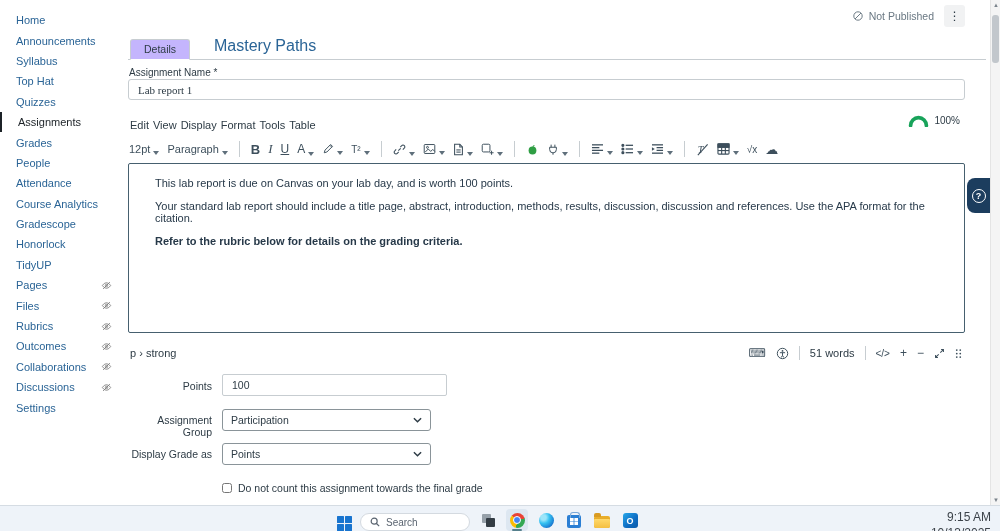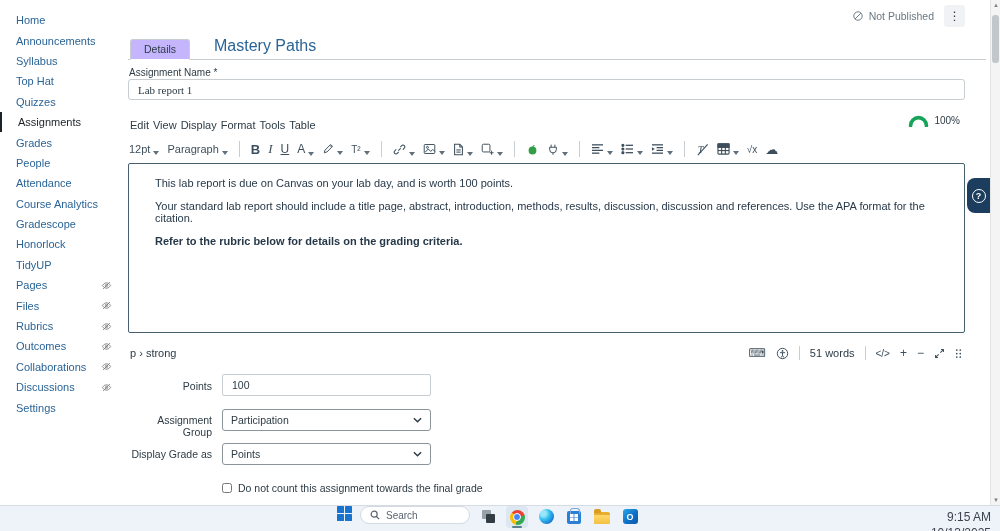--- a/index.html
+++ b/index.html
@@ -38,33 +38,33 @@
   .editor-box{position:absolute;top:163px;left:128px;right:35px;height:170px;border:1px solid #46606f;border-radius:2px;padding:13px 10px;background:#fff;cursor:text}
   .editor-box p{margin:0 16px 11px;font-size:11px;color:#273949}
   .editor-box p.bold{font-weight:700}
   
   .statusbar{position:absolute;top:343px;left:130px;right:38px;display:flex;align-items:center;justify-content:space-between;color:#2D3B45;height:20px}
   .sb-right{display:flex;align-items:center;gap:10px}
   .sb-sep{width:1px;height:14px;background:#C7CDD1}
   .sb-ic{cursor:pointer;color:#3d4f5c;display:flex;align-items:center;font-size:12px}
   
   .f-label{position:absolute;left:128px;width:84px;text-align:right;font-size:10.5px;color:#2D3B45}
-  .f-input{position:absolute;left:222px;width:209px;height:22px;border:1px solid #C7CDD1;border-radius:2px;padding:0 9px;font-family:"Liberation Sans",sans-serif;font-size:10.5px;color:#2D3B45}
+  .f-input{position:absolute;left:222px;width:225px;height:22px;border:1px solid #C7CDD1;border-radius:2px;padding:0 9px;font-family:"Liberation Sans",sans-serif;font-size:10.5px;color:#2D3B45}
   .select{position:absolute;left:222px;width:209px;height:22px;border:1px solid #8a9499;border-radius:3px;display:flex;align-items:center;justify-content:space-between;padding:0 8px;font-size:10.5px;background:#fff;cursor:pointer}
   .checkbox-row{position:absolute;top:482px;left:222px;display:flex;align-items:center;gap:6px;font-size:10.5px}
   .checkbox-row input{width:10px;height:10px;margin:0}
   
   .help-tab{position:absolute;top:178px;right:10px;width:23px;height:35px;background:#1C3D5E;border-radius:8px 0 0 8px;display:flex;align-items:center;justify-content:center;cursor:pointer}
   .help-circle{width:14px;height:14px;border:1.5px solid #fff;border-radius:50%;color:#fff;font-size:9px;font-weight:700;display:flex;align-items:center;justify-content:center}
   .scrollbar{position:absolute;top:0;right:0;bottom:26px;width:10px;background:#f4f4f4;border-left:1px solid #e4e4e4}
   .sb-thumb{position:absolute;top:15px;left:1px;width:7px;height:48px;background:#c2c7cc;border-radius:3px;cursor:pointer}
   .sb-arrow{position:absolute;left:2px;font-size:6px;color:#7a838b;cursor:pointer}
   
   .taskbar{position:absolute;left:0;right:0;bottom:0;height:26px;background:#eef3f9;border-top:1px solid #d5dce3}
-  .tb-center{position:absolute;left:337px;top:0;height:100%;display:flex;align-items:flex-start;gap:8px}
+  .tb-center{position:absolute;left:337px;top:0;height:100%;display:flex;align-items:flex-end;gap:8px}
   .win-start{width:15px;height:15px;display:grid;grid-template:1fr 1fr/1fr 1fr;gap:1.5px;cursor:pointer}
   .win-start i{background:#1874cf;border-radius:0.5px}
   .search-pill{width:110px;height:18px;background:#fff;border:1px solid #d4dae0;border-radius:9px;display:flex;align-items:center;gap:6px;padding:0 9px;color:#5a6470;font-size:10px;cursor:pointer}
   .task-icon{width:20px;height:21px;display:flex;align-items:center;justify-content:center;cursor:pointer;position:relative}
   .tv-back{position:absolute;top:4px;left:4px;width:9px;height:9px;background:#97a1aa;border-radius:1px}
   .tv-front{position:absolute;top:8px;left:8px;width:9px;height:9px;background:#333c44;border-radius:1px}
   .chrome-tile{width:22px;height:22px;background:#dde7f1;border-radius:4px;display:flex;align-items:center;justify-content:center;position:relative;cursor:pointer}
   .chrome-tile::after{content:"";position:absolute;bottom:0;left:6px;right:6px;height:2px;background:#56808c;border-radius:1px}
   .chrome-ball{width:15px;height:15px;border-radius:50%;background:conic-gradient(from -45deg,#ea4335 0 33%,#34a853 0 66%,#fbbc05 0 100%);position:relative}
   .chrome-ball::after{content:"";position:absolute;inset:3.5px;background:#4285f4;border:1.5px solid #fff;border-radius:50%}

